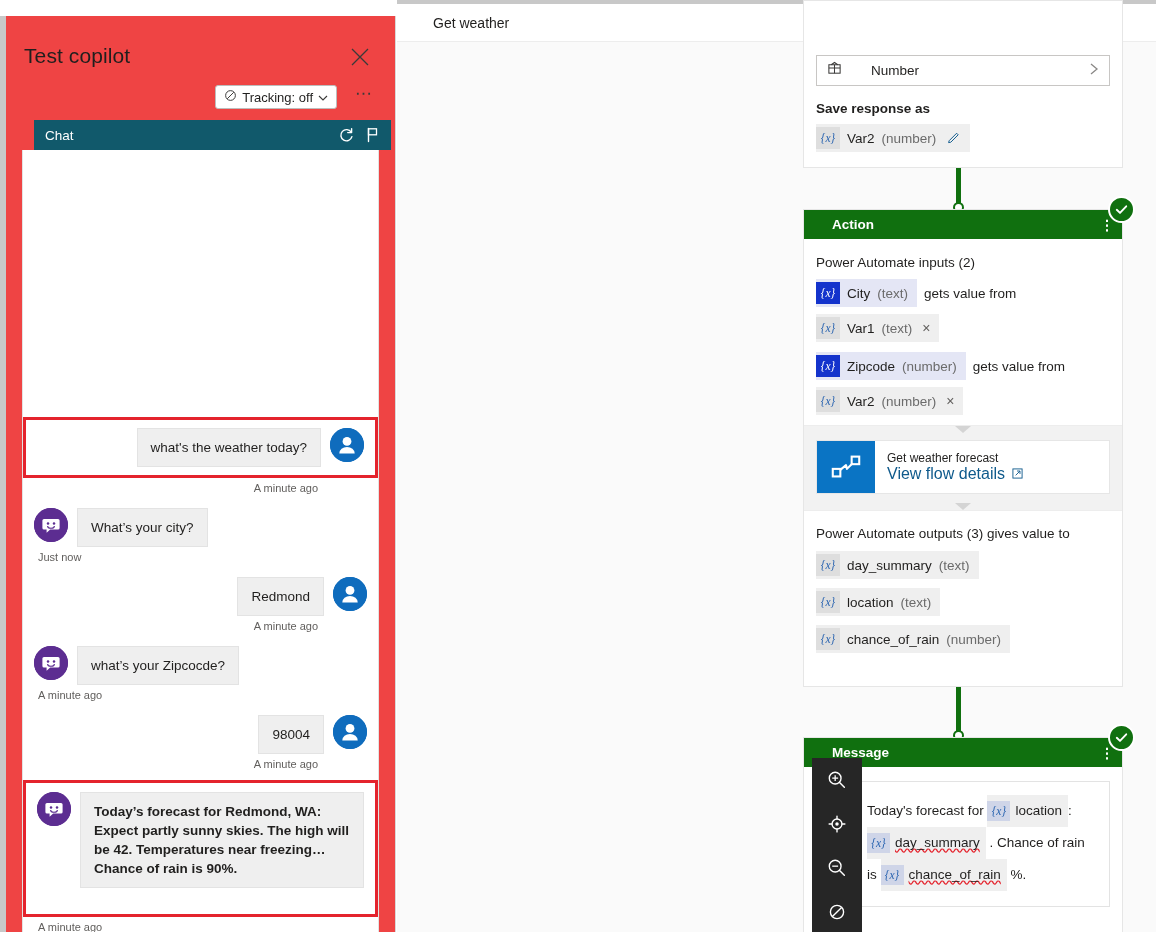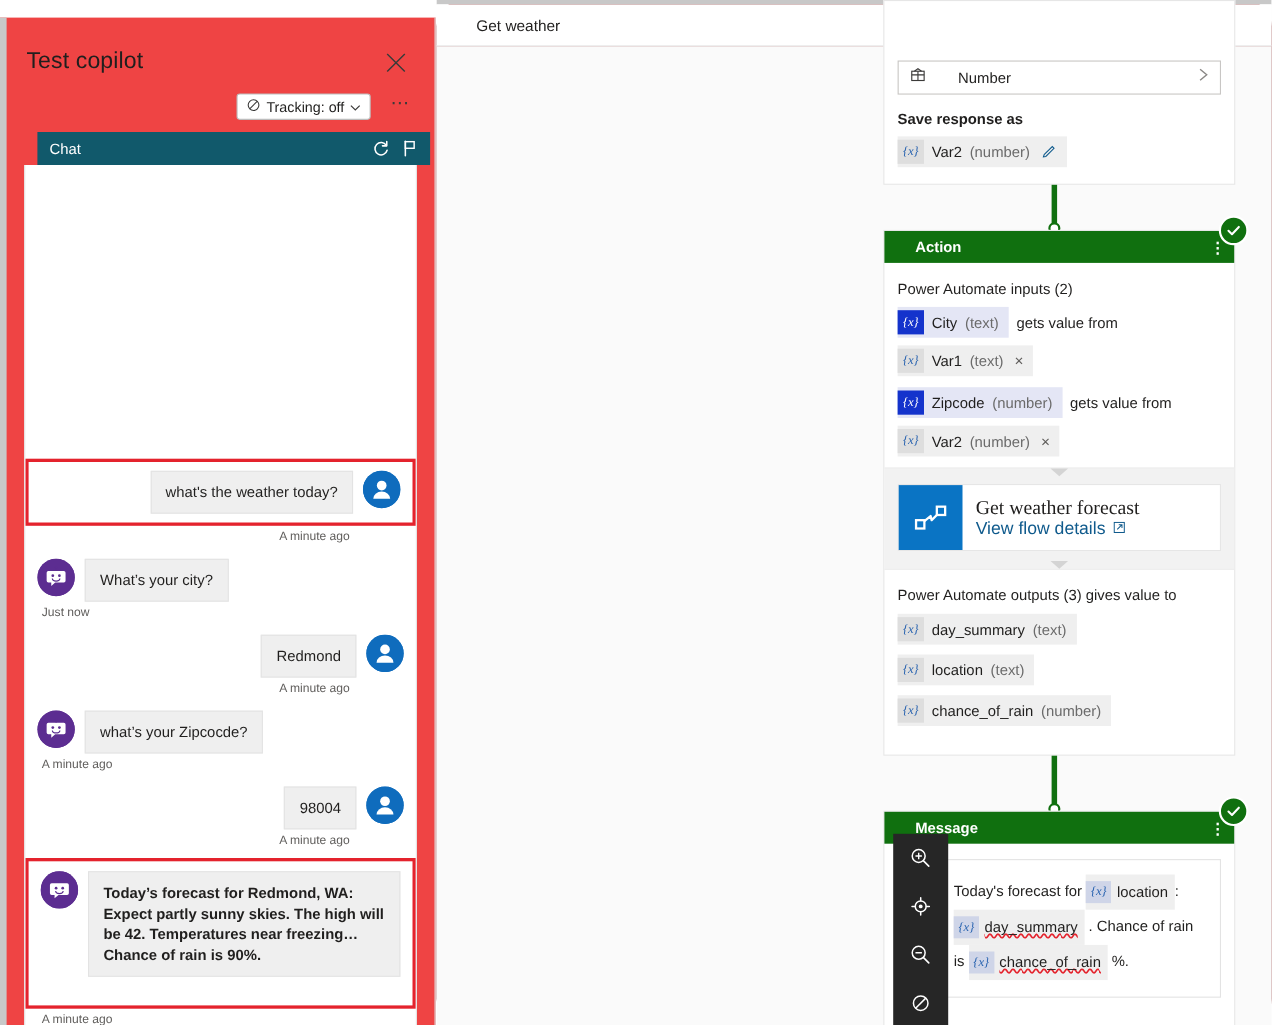--- a/index.html
+++ b/index.html
@@ -64,21 +64,21 @@
   .avatar.bot { background:#5C2D91; margin-right:9px; }
   .avatar.user { background:#0F6CBD; margin-left:9px; }
   .timestamp { font-size:11px; color:#605e5c; padding:4px 11px 0 11px; }
   .timestamp.right { text-align:right; padding-right:60px; }
   .timestamp.left { text-align:left; padding-left:62px; }
 
   .hl-box { border:3px solid #e4232d; }
 
   
   #right-panel {
-    position:absolute; left:397px; top:0; width:759px; height:932px; background:#7f1d1d;border-radius:24px;
+    position:absolute; left:397px; top:0; width:759px; height:932px; background:#000000;
   }
   #canvas-topbar {
     position:absolute; left:0; top:4px; width:759px; height:38px;
     background:#ffffff; border-bottom:1px solid #ededed;
     display:flex; align-items:center; padding-left:36px;
   }
   #canvas-title { font-size:14px; color:#201f1e; }
   #canvas-topstrip {
     position:absolute; left:0; top:0; width:759px; height:4px; background:#c8c8c8;
   }
@@ -134,21 +134,21 @@
   .chip-x { color:#605e5c; font-size:14px; margin-left:3px; cursor:pointer; }
 
   .row-inline { display:flex; align-items:center; flex-wrap:wrap; gap:7px; margin-top:9px; }
 
   .flow-card {
     display:flex; align-items:stretch; background:#fff;
     border:1px solid #e6e6e6; margin:0;
   }
   .flow-icon { width:58px; background:#0A74C4; display:flex; align-items:center; justify-content:center; }
   .flow-meta { padding:10px 12px; }
-  .flow-name { font-size:18px; color:#201f1e;font-family:Liberation Serif, serif; }
+  .flow-name { font-size:12px; color:#201f1e; }
   .flow-link { font-size:16px; color:#0F5A8C; cursor:pointer; }
 
   .msg-card {
     border:1px solid #e3e3e3; background:#fff; padding:13px 14px 15px 14px;
     font-size:13.5px; color:#201f1e; line-height:30px; flex:1;
   }
   .inline-var {
     display:inline-flex; align-items:center; gap:5px; background:#efefef;
     padding:1px 6px 1px 0; vertical-align:middle;
   }

